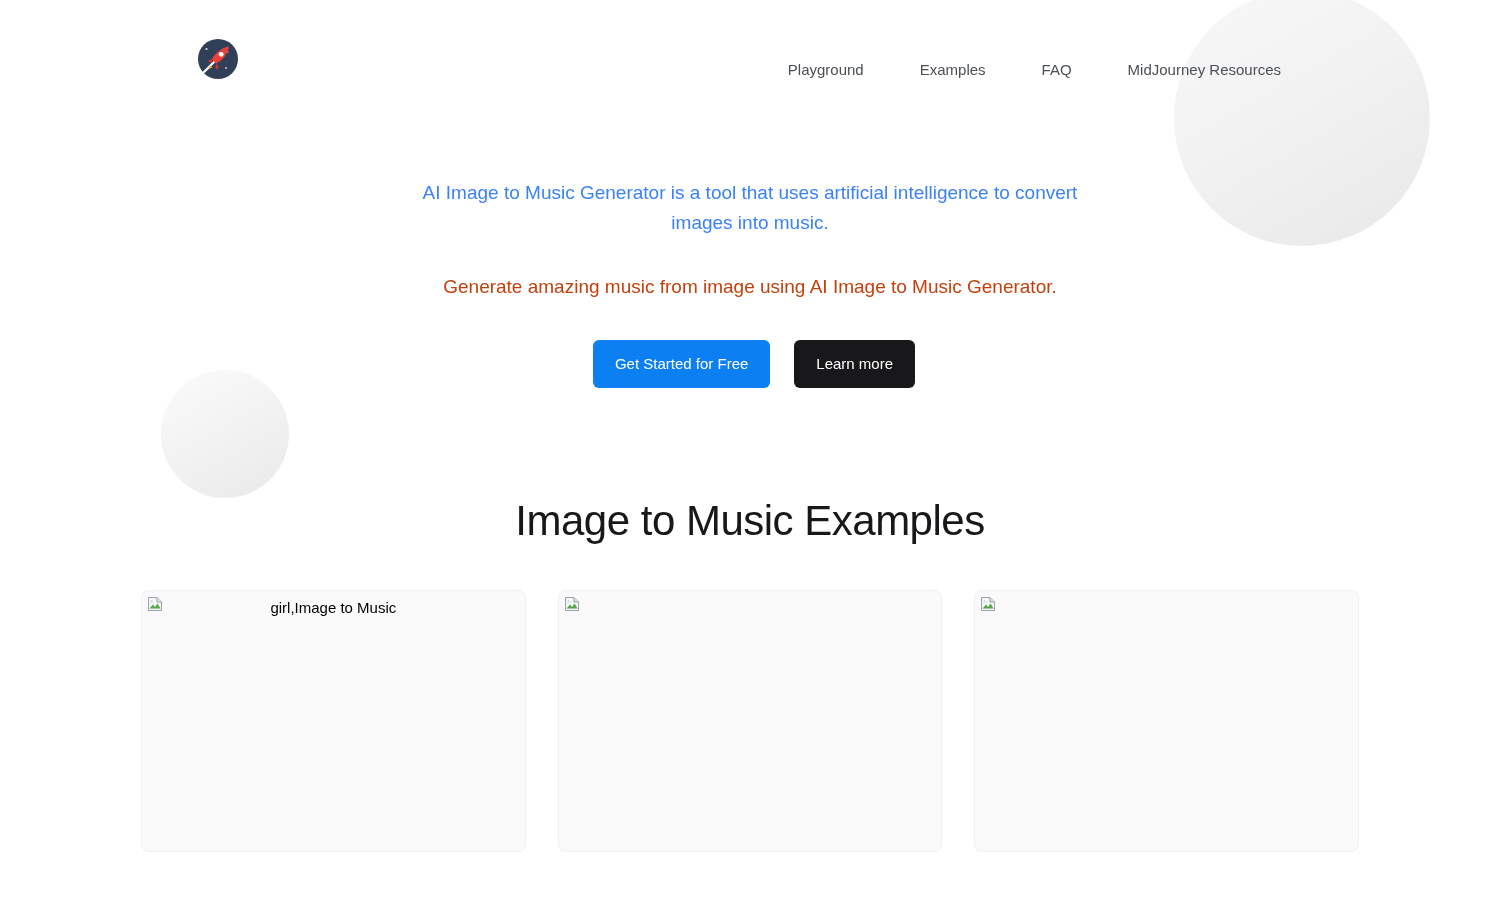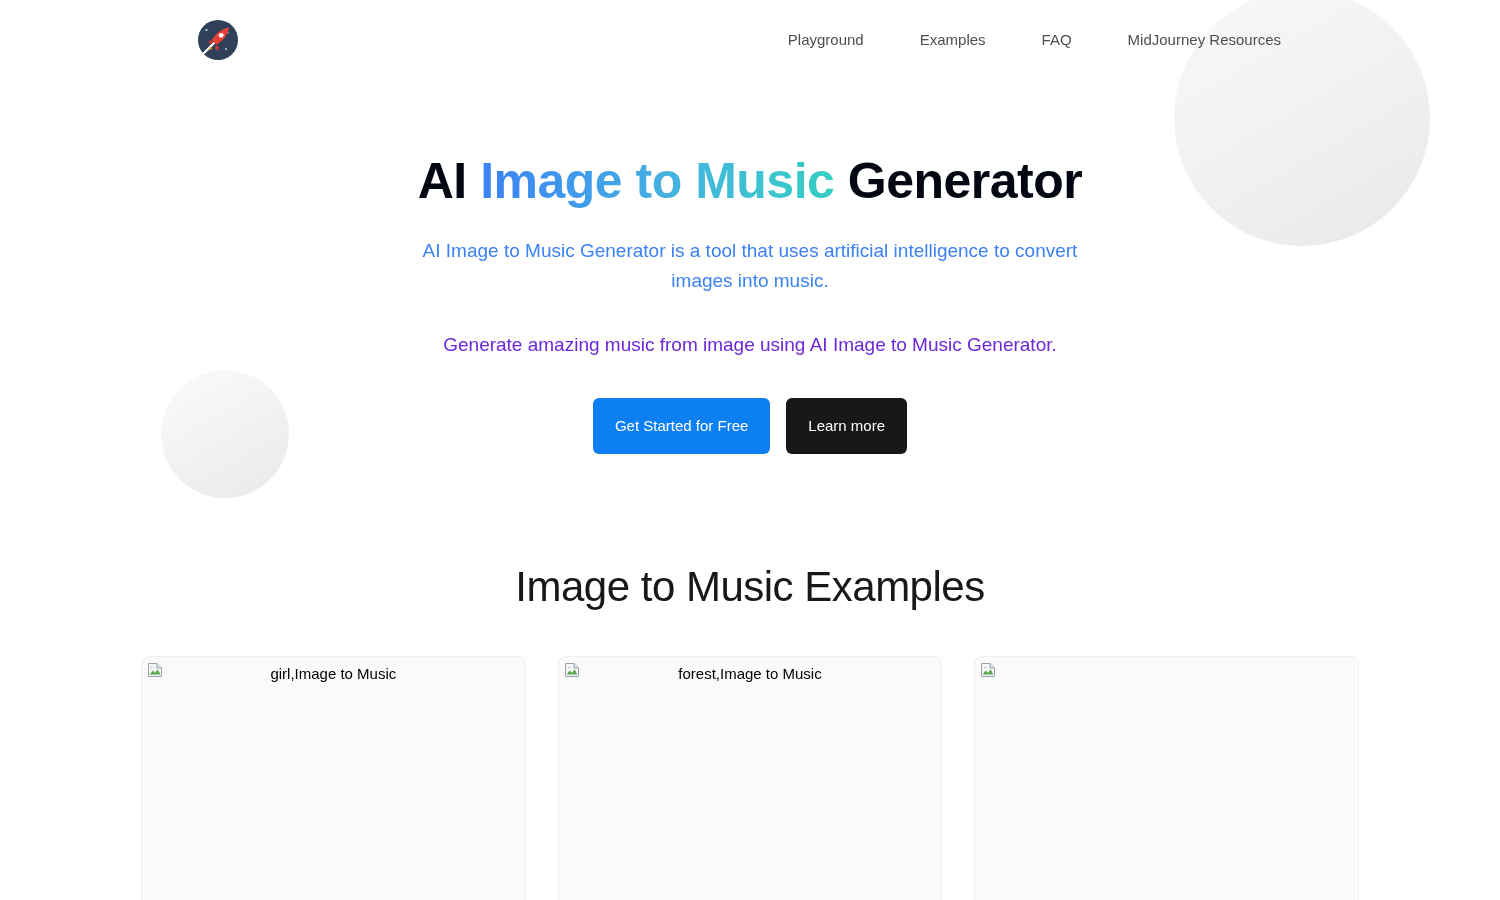--- a/index.html
+++ b/index.html
@@ -38,21 +38,21 @@
     top: 370px;
     background: linear-gradient(150deg, #fbfbfb 0%, #f3f3f3 45%, #e9e9e9 100%);
   }
 
   
   .site-header {
     position: relative;
     z-index: 5;
     height: 80px;
     display: flex;
-    align-items: center;
+    align-items: flex-end;
     padding: 0 0 0 197px;
   }
 
   .logo-link {
     display: block;
     width: 42px;
     height: 42px;
     line-height: 0;
     flex: 0 0 auto;
   }
@@ -103,42 +103,43 @@
     width: 720px;
     font-size: 19px;
     line-height: 30px;
     color: #3b82f6;
   }
   .hero-sub-2 {
     margin: 34px auto 0;
     width: 820px;
     font-size: 19px;
     line-height: 30px;
-    color: #6d28d9;
+    color: #c2410c;
   }
 
   .cta-row {
     margin-top: 38px;
     display: flex;
     justify-content: center;
     gap: 16px;
   }
   .btn {
     display: inline-flex;
     align-items: center;
     justify-content: center;
-    height: 56px;
+    height: 48px;
     padding: 0 22px;
     border: none;
     border-radius: 6px;
     font-family: "Liberation Sans", sans-serif;
     font-size: 15px;
     line-height: 20px;
     cursor: pointer;
     white-space: nowrap;
+    margin-left: 8px;
   }
   .btn-primary { background: #0c7ff2; color: #ffffff; }
   .btn-secondary { background: #18181b; color: #ffffff; }
 
   
   .examples {
     position: relative;
     z-index: 2;
     margin-top: 108px;
   }
@@ -222,21 +223,20 @@
     <a class="nav-link" href="#">Playground</a>
     <a class="nav-link" href="#">Examples</a>
     <a class="nav-link" href="#">FAQ</a>
     <a class="nav-link" href="#">MidJourney Resources</a>
   </nav>
 </header>
 
 <main>
 
   <section class="hero">
-    <h1 class="hero-title"><span>AI </span><span class="grad-text">Image to Music</span><span> Generator</span></h1>
 
     <p class="hero-sub">AI Image to Music Generator is a tool that uses artificial intelligence to convert images into music.</p>
     <p class="hero-sub-2">Generate amazing music from image using AI Image to Music Generator.</p>
 
     <div class="cta-row">
       <button class="btn btn-primary">Get Started for Free</button>
       <button class="btn btn-secondary">Learn more</button>
     </div>
   </section>
 
@@ -262,21 +262,20 @@
       <div class="example-card">
         <div class="broken-img">
           <span class="broken-icon">
             <svg width="16" height="16" viewBox="0 0 16 16">
               <path d="M1.5 1.5 H10 L14.5 6 V14.5 H1.5 Z" fill="#f3f5f7" stroke="#9aa3ab" stroke-width="1"></path>
               <path d="M10 1.5 L10 6 L14.5 6" fill="#dfe4e8" stroke="#9aa3ab" stroke-width="1"></path>
               <path d="M2.5 12.5 L6 8.5 L8 11 L10.5 7.5 L13.5 12.5 Z" fill="#57a64a"></path>
               <circle cx="4.6" cy="5.4" r="1.1" fill="#cfd6db"></circle>
             </svg>
           </span>
-          <span class="broken-alt">forest,Image to Music</span>
         </div>
       </div>
 
       <div class="example-card">
         <div class="broken-img">
           <span class="broken-icon">
             <svg width="16" height="16" viewBox="0 0 16 16">
               <path d="M1.5 1.5 H10 L14.5 6 V14.5 H1.5 Z" fill="#f3f5f7" stroke="#9aa3ab" stroke-width="1"></path>
               <path d="M10 1.5 L10 6 L14.5 6" fill="#dfe4e8" stroke="#9aa3ab" stroke-width="1"></path>
               <path d="M2.5 12.5 L6 8.5 L8 11 L10.5 7.5 L13.5 12.5 Z" fill="#57a64a"></path>

